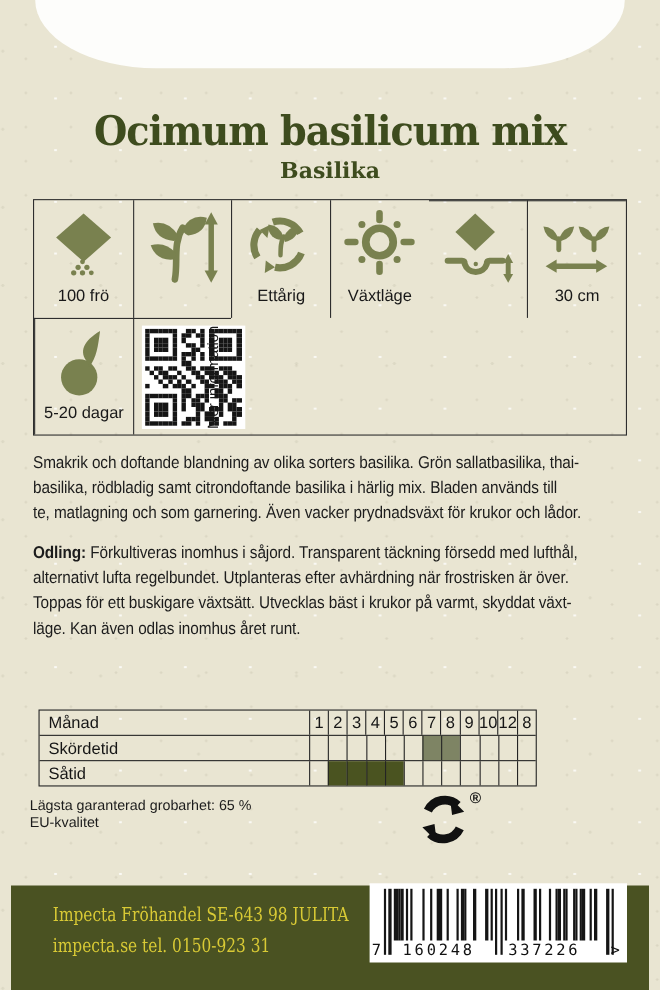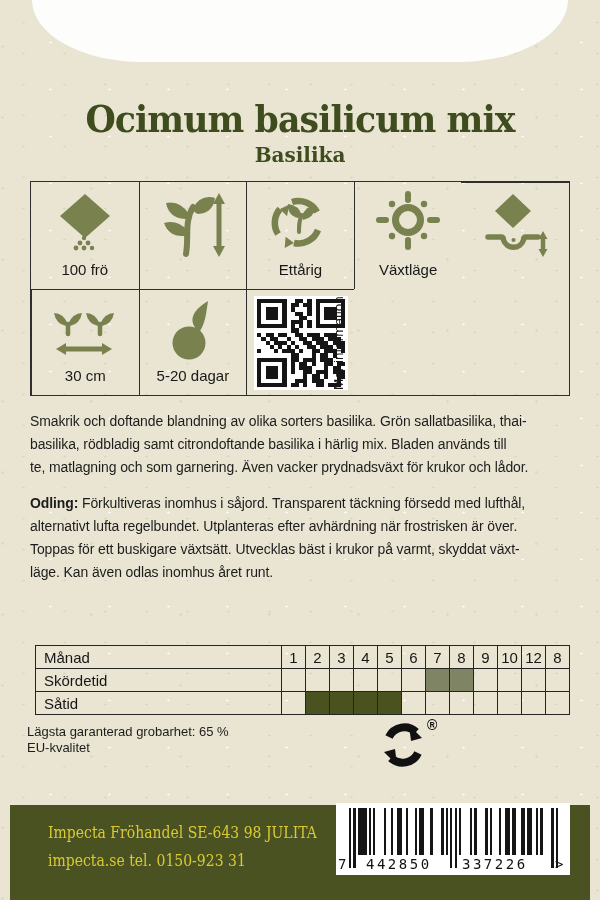--- a/index.html
+++ b/index.html
@@ -14,39 +14,39 @@
     background-position:3px 7px,21px 19px,47px 11px;}
   .notch{position:absolute;left:32px;right:32px;top:0;height:62px;background:#fdfdfb;
     border-radius:0 0 110px 110px / 0 0 62px 62px}
   .title{position:absolute;top:97px;left:0;right:0;text-align:center;
     font-family:"DejaVu Serif","Liberation Serif",serif;font-weight:bold;font-size:37px;
     color:var(--title-green,#3e4c1e);letter-spacing:-1px;transform:scaleX(.94)}
   .subtitle{position:absolute;top:143px;left:0;right:0;text-align:center;
     font-family:"DejaVu Serif","Liberation Serif",serif;font-weight:bold;font-size:20px;
     color:var(--title-green,#3e4c1e)}
   .spec{position:absolute;left:30px;top:181px;width:540px;height:215px;display:grid;
-    grid-template-columns:repeat(5,1fr);grid-template-rows:107px 106px;border:1.5px solid #2e2e2e}
+    grid-template-columns:repeat(6,1fr);grid-template-rows:107px 106px;border:1.5px solid #2e2e2e}
   .gcell{position:relative;border-left:1.5px solid #2e2e2e;border-top:1.5px solid #2e2e2e}
   .gcell:nth-child(-n+4){border-top:0}
   .gcell:nth-child(4n+1){border-left:0}
   .gicon{position:absolute;top:8px;left:50%;transform:translateX(-50%);color:var(--icon-green,#79814f)}
   .glabel{position:absolute;bottom:11px;width:100%;text-align:center;font-size:15px;color:#181818}
   .qr-wrap{position:absolute;left:7px;top:6px;background:#fff;padding:3px}
   #qr{width:88px;height:88px;display:grid;grid-template-columns:repeat(21,1fr);grid-template-rows:repeat(21,1fr)}
   #qr i{display:block}
   #qr i.b{background:#151515}
   .qr-label{position:absolute;right:-34px;top:50%;transform:translateY(-50%) rotate(-90deg);
     white-space:nowrap;font-size:13.5px;color:#181818;width:100px;text-align:center}
   .bodytext{position:absolute;left:30px;width:600px;font-size:15.5px;line-height:23px;
     color:var(--ink,#1c1c1c);white-space:pre-line;transform:scaleX(.9);transform-origin:left top;
     letter-spacing:-.1px}
   .desc{top:409px}
   .cult{top:491px}
   .cult b{font-weight:bold}
-  .cal{position:absolute;left:35px;top:645px;width:535px;border:1.5px solid #242424}
+  .cal{position:absolute;left:35px;top:645px;width:453px;border:1.5px solid #242424}
   .cal-row{display:flex;height:23px;border-top:1.5px solid #242424}
   .cal-row:first-child{border-top:0;height:22px}
   .cal-label{width:245px;padding-left:8px;display:flex;align-items:center;font-size:15px;color:#161616}
   .cal-cells{flex:1;display:flex}
   .mc{flex:1;border-left:1.5px solid #242424;display:flex;align-items:center;justify-content:center;
     font-size:15px;color:#161616}
   .fn{position:absolute;left:27px;font-size:13px;color:#1c1c1c}
   .fn1{top:724px}
   .fn2{top:740px}
   .greenpoint{position:absolute;left:379px;top:719px;color:#111}
@@ -728,17 +728,17 @@
         <div class="bar" style="left: 184.6px; width: 2.2px; height: 47px;"></div>
         <div class="bar" style="left: 186.8px; width: 2.2px; height: 47px;"></div>
         <div class="bar" style="left: 191.2px; width: 2.2px; height: 47px;"></div>
         <div class="bar" style="left: 193.4px; width: 2.2px; height: 47px;"></div>
         <div class="bar" style="left: 200px; width: 2.2px; height: 47px;"></div>
         <div class="bar" style="left: 204.4px; width: 2.2px; height: 47px;"></div>
         <div class="bar" style="left: 215.4px; width: 2.2px; height: 60px;"></div>
         <div class="bar" style="left: 219.8px; width: 2.2px; height: 60px;"></div>
       </div>
     <span class="bcd" style="left:2px">7</span>
-    <span class="bcd" style="left:30px">442850</span>
+    <span class="bcd" style="left:30px">160248</span>
     <span class="bcd" style="left:126px">337226</span>
     <span class="bcd" style="left:219px;letter-spacing:0">&gt;</span>
   </div>
 </div>
 
 </body></html>

